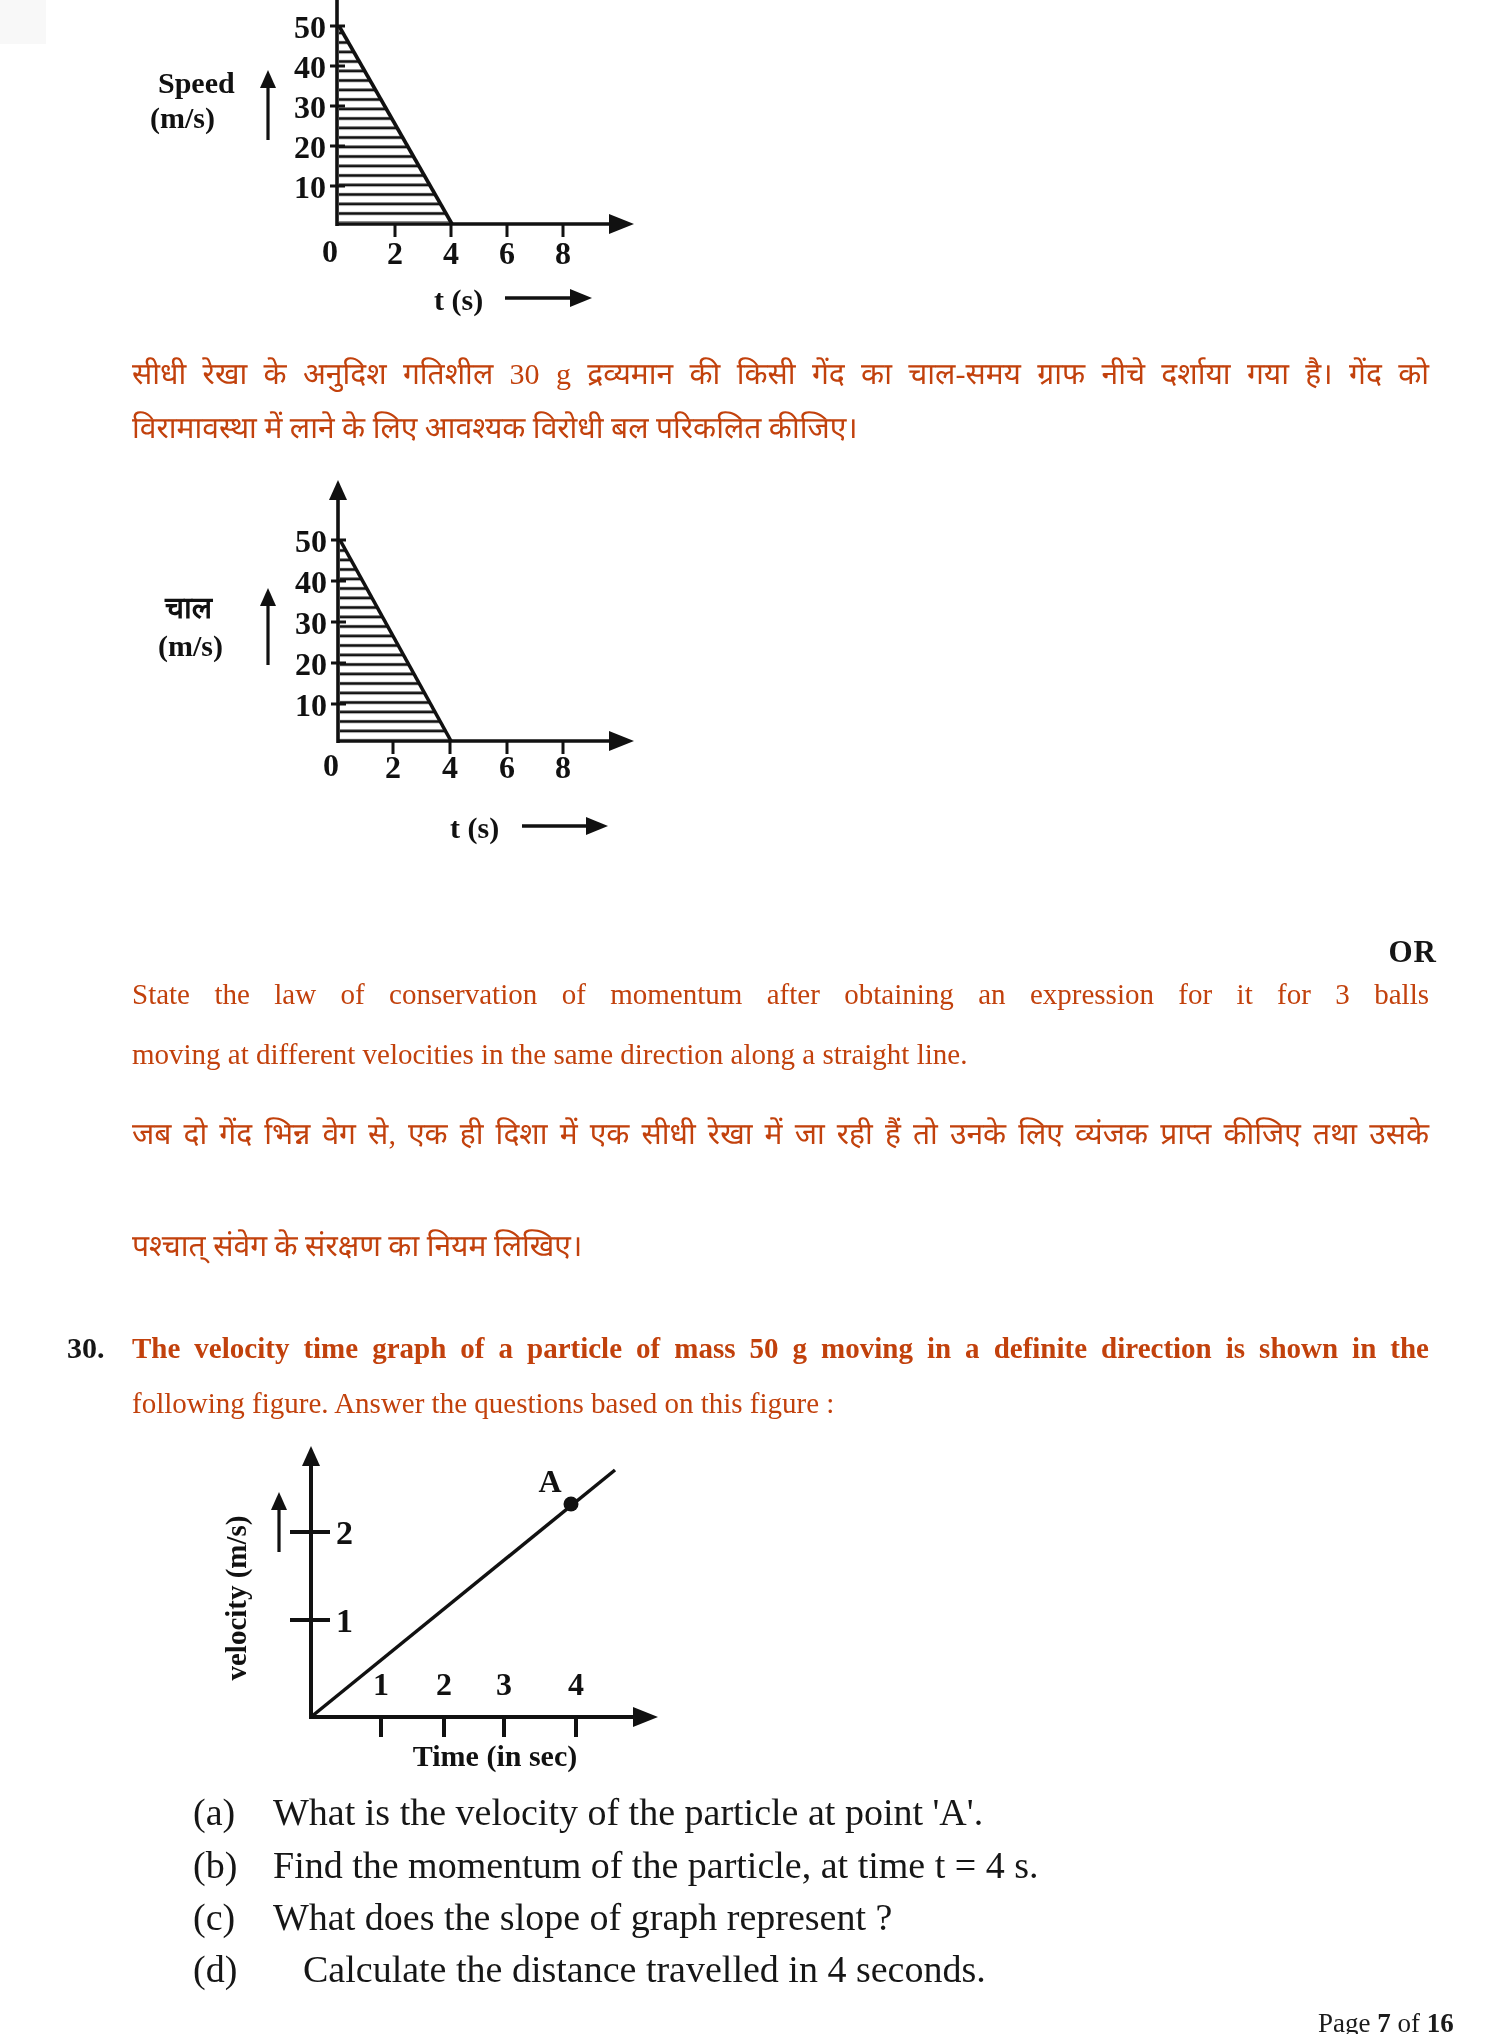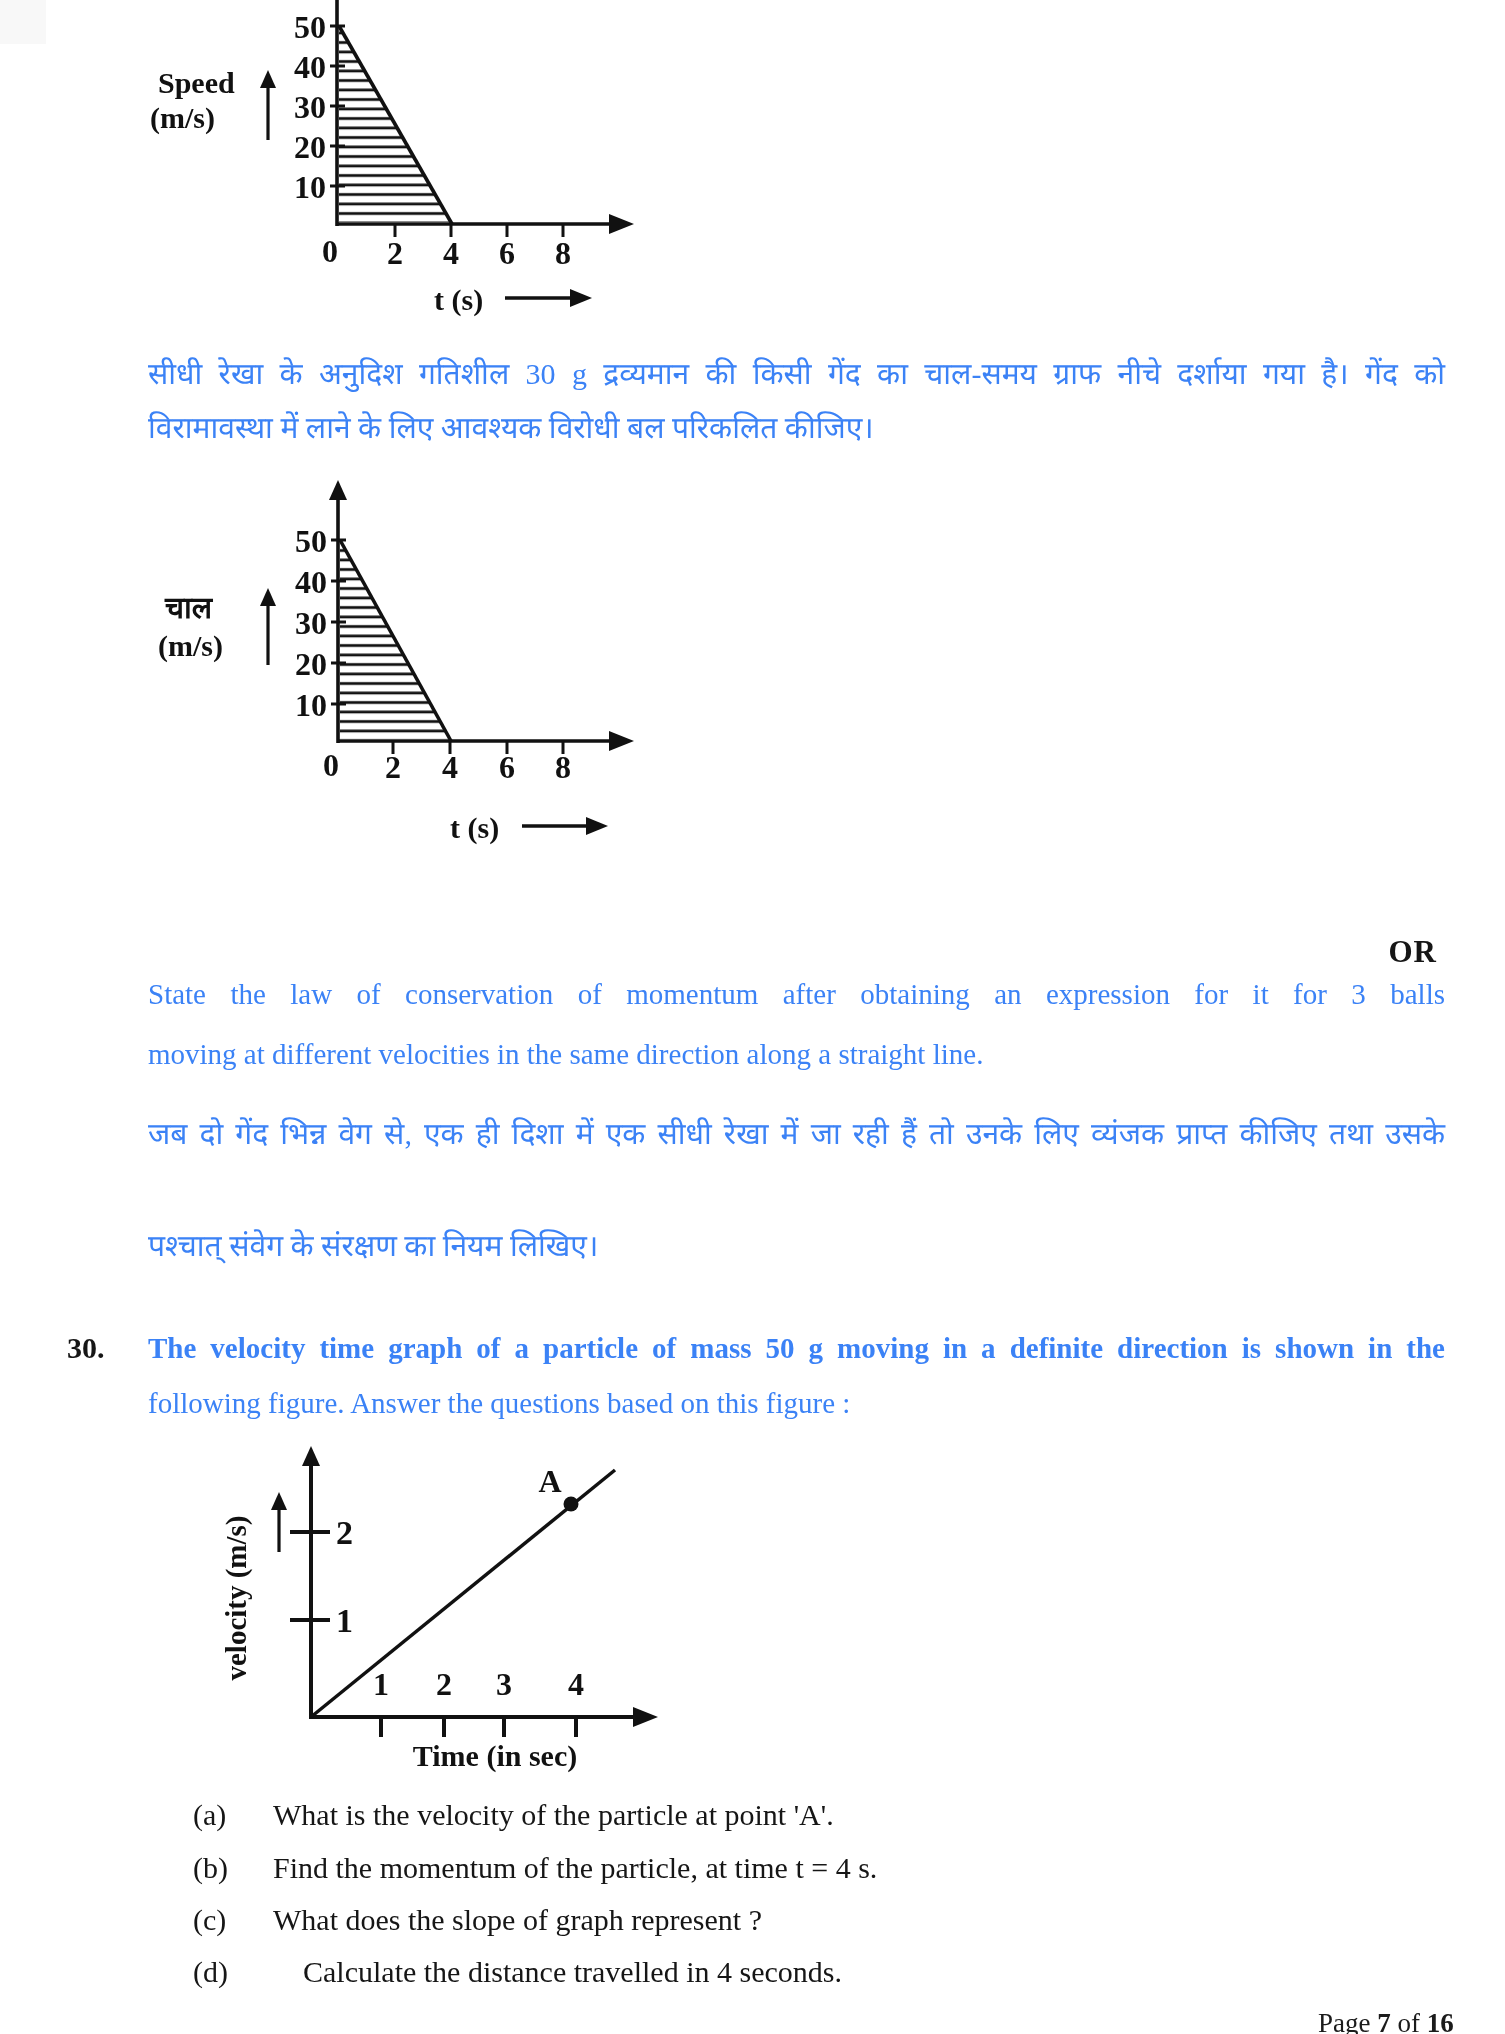--- a/index.html
+++ b/index.html
@@ -2,31 +2,31 @@
 <html><head>
 <meta charset="utf-8">
 <style>
   html,body{margin:0;padding:0;}
   body{
     width:1505px;height:2034px;position:relative;background:#ffffff;
     overflow:hidden;font-family:"Liberation Serif",serif;color:#161616;
   }
   .abs{position:absolute;}
   .para-line{
-    position:absolute;left:148px;width:1297px;font-size:29px;color:#3b82f6;
+    position:absolute;left:132px;width:1297px;font-size:29px;color:#c2410c;
     font-family:"Liberation Serif",serif;white-space:normal;
   }
   .jfull{text-align:justify;text-align-last:justify;}
   .hindi{font-size:30px;}
   .or-label{
     position:absolute;left:140px;width:1297px;text-align:right;
     font-size:31px;font-weight:bold;letter-spacing:1px;
   }
   .qnum{position:absolute;left:67px;top:1331px;font-size:30px;font-weight:bold;}
-  .sub-item{position:absolute;left:193px;font-size:30px;margin-top:8px;}
+  .sub-item{position:absolute;left:193px;font-size:38px;}
   .sub-item .lab{display:inline-block;width:80px;}
   .sub-item.indent-more .lab{width:110px;}
   .footer{
     position:absolute;left:1318px;top:2008px;font-size:27px;color:#1b1b1b;
     white-space:nowrap;
   }
   .footer b{font-weight:bold;}
   .scan-patch{position:absolute;left:0;top:0;width:46px;height:44px;background:#f8f8f8;}
   svg text{font-family:"Liberation Serif",serif;fill:#111;}
   .tick-num{font-size:32px;font-weight:bold;}

